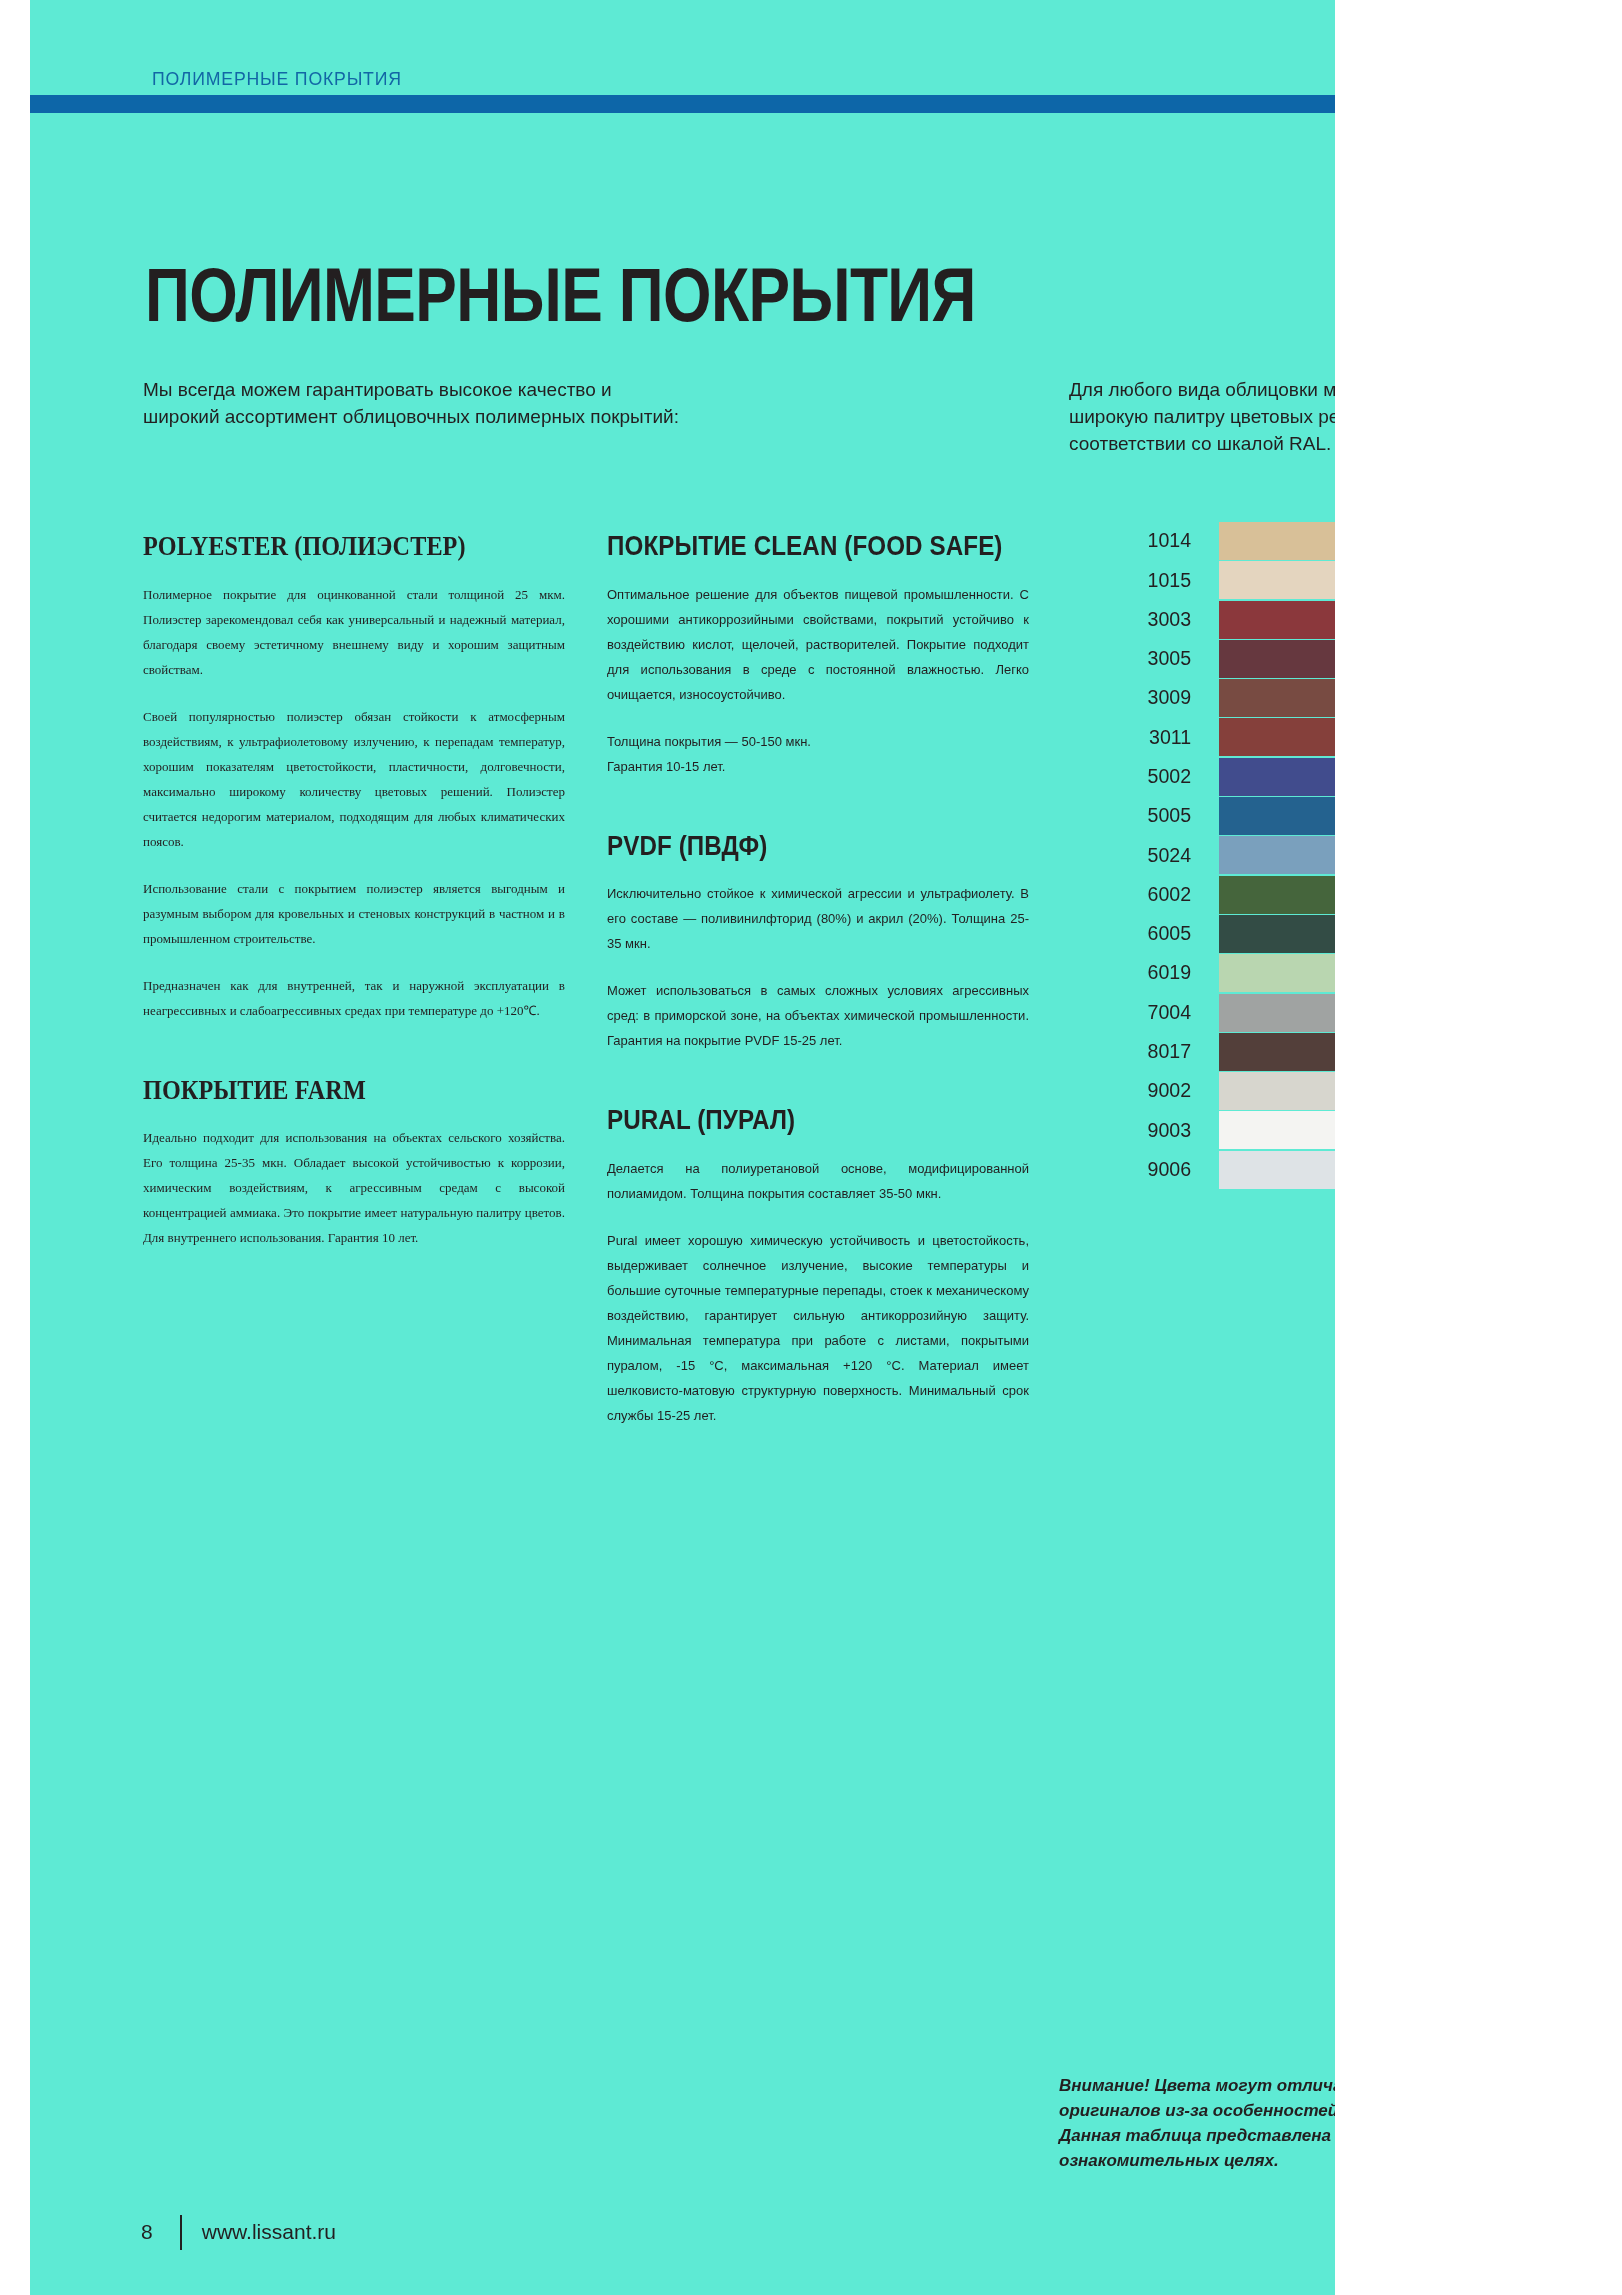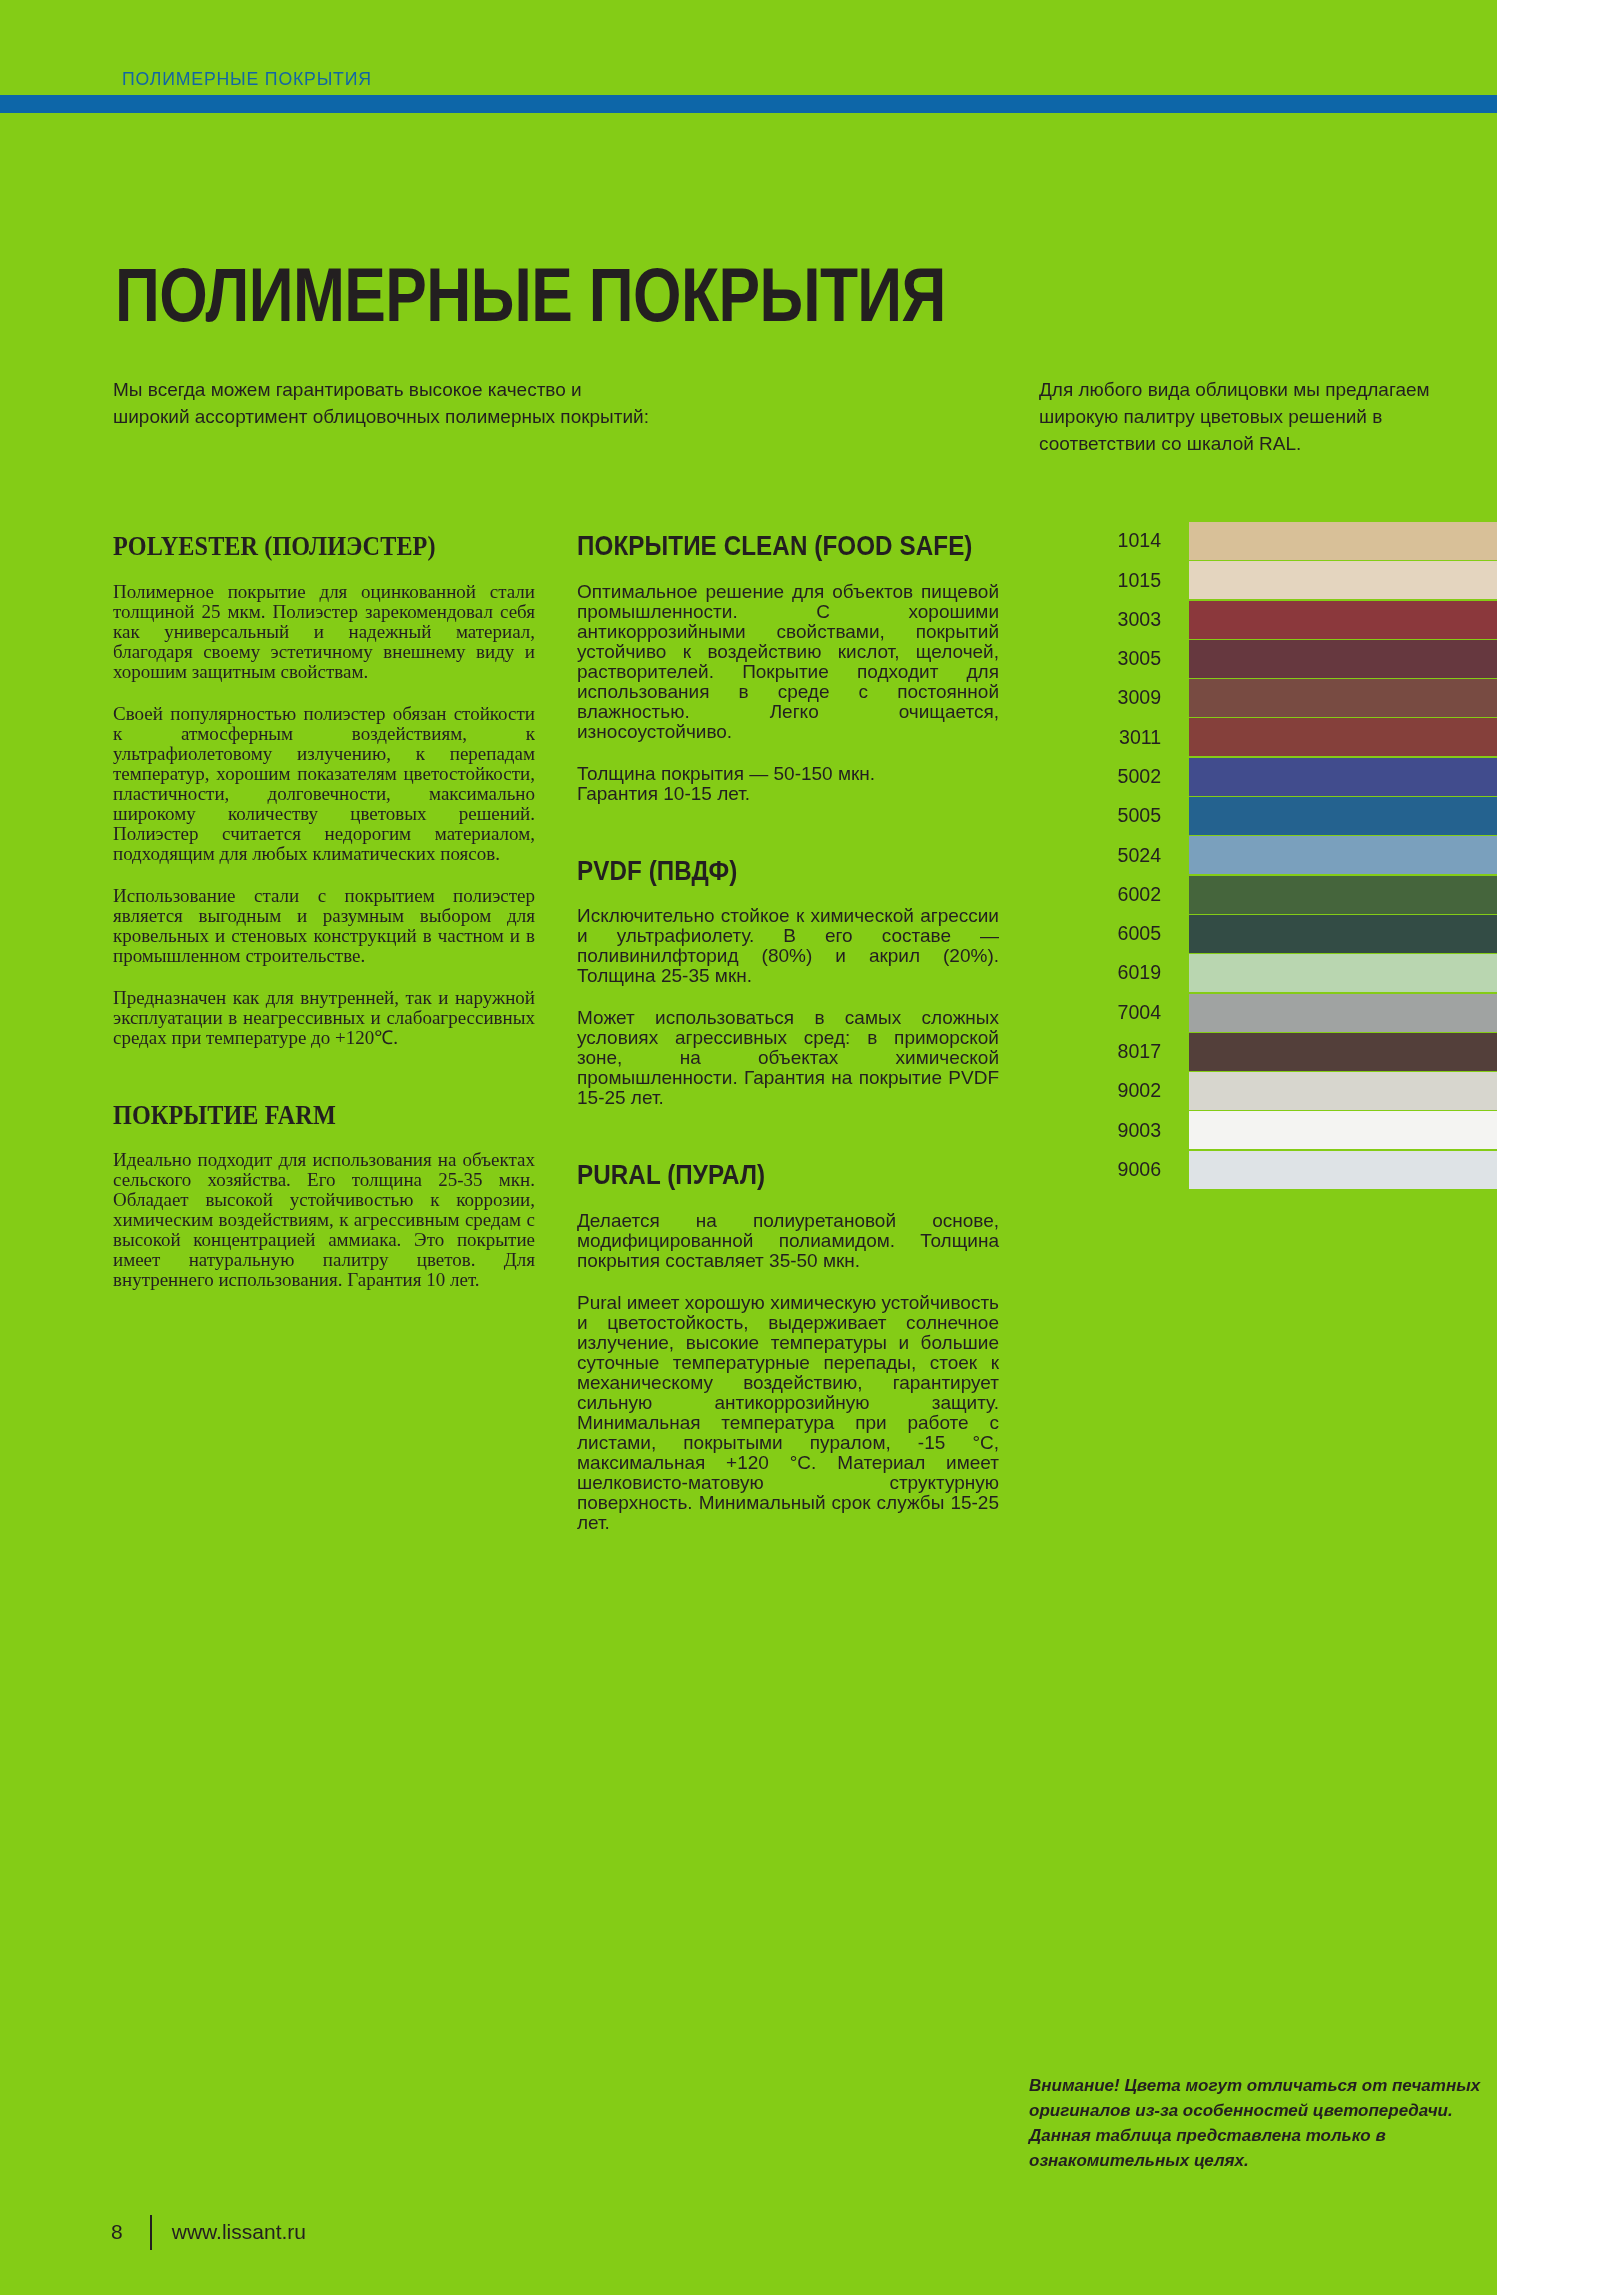--- a/index.html
+++ b/index.html
@@ -2,26 +2,27 @@
 <html lang="ru" style="font-size:10.5px"><head>
 <meta charset="utf-8">
 <style>
   html, body {
     margin: 0;
     padding: 0;
     background: #ffffff;
   }
   .page {
     position: relative;
-    width: 1497px;
+    width: 1305px;
     height: 2295px;
-    background: #84cc16;
+    background: #5eead4;
     font-family: "Liberation Sans", sans-serif;
     overflow: hidden;
     box-sizing: border-box;
+    margin-left: 30px;
   }
 
   
   .running-head {
     position: absolute;
     left: 122px;
     top: 69px;
     font-size: 17.7px;
     letter-spacing: 0.8px;
     color: #1266a5;
@@ -88,22 +89,22 @@
     letter-spacing: 0.1px;
     transform: scaleX(0.88);
     transform-origin: left top;
     white-space: nowrap;
     margin: 0 0 19.6px 0;
   }
   .sec-head.gap { margin-top: 51px; }
 
   p.body {
     margin: 0 0 22px 0;
-    font-size: 19px;
-    line-height: 20px;
+    font-size: 13px;
+    line-height: 25px;
     text-align: justify;
     text-justify: inter-word;
     color: #231f20;
     hyphens: manual;
   }
   p.body:last-child { margin-bottom: 0; }
   p.body.nojust { text-align: left; }
 
   
   .ral-table {

